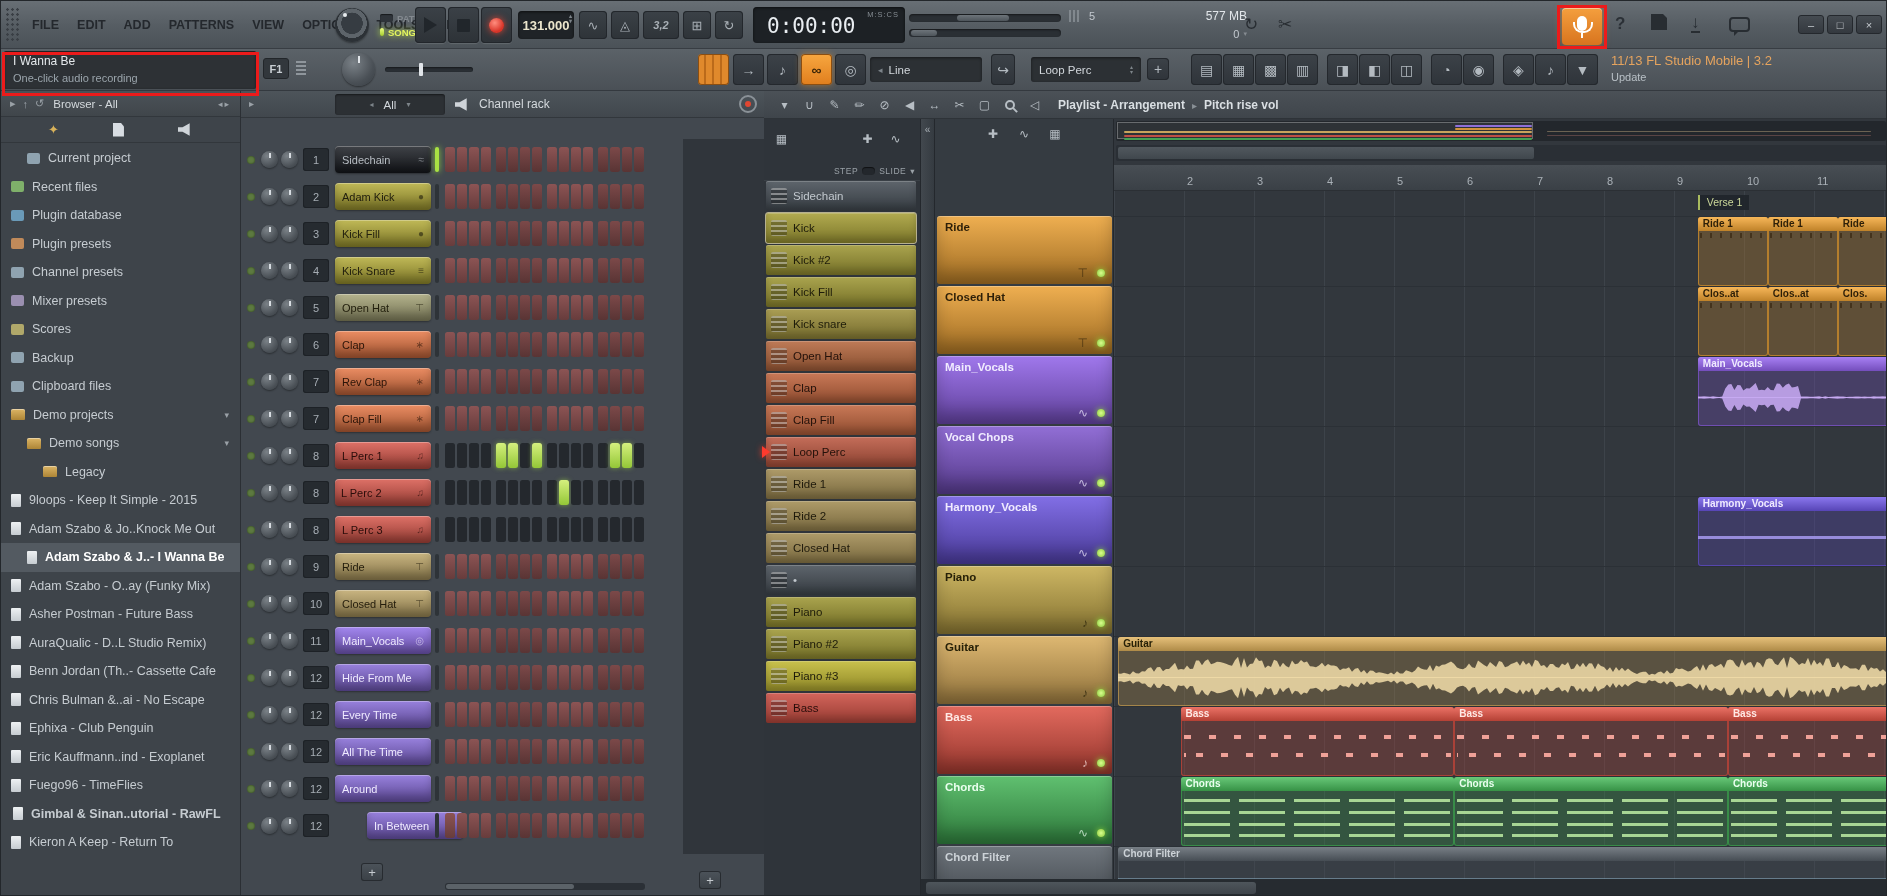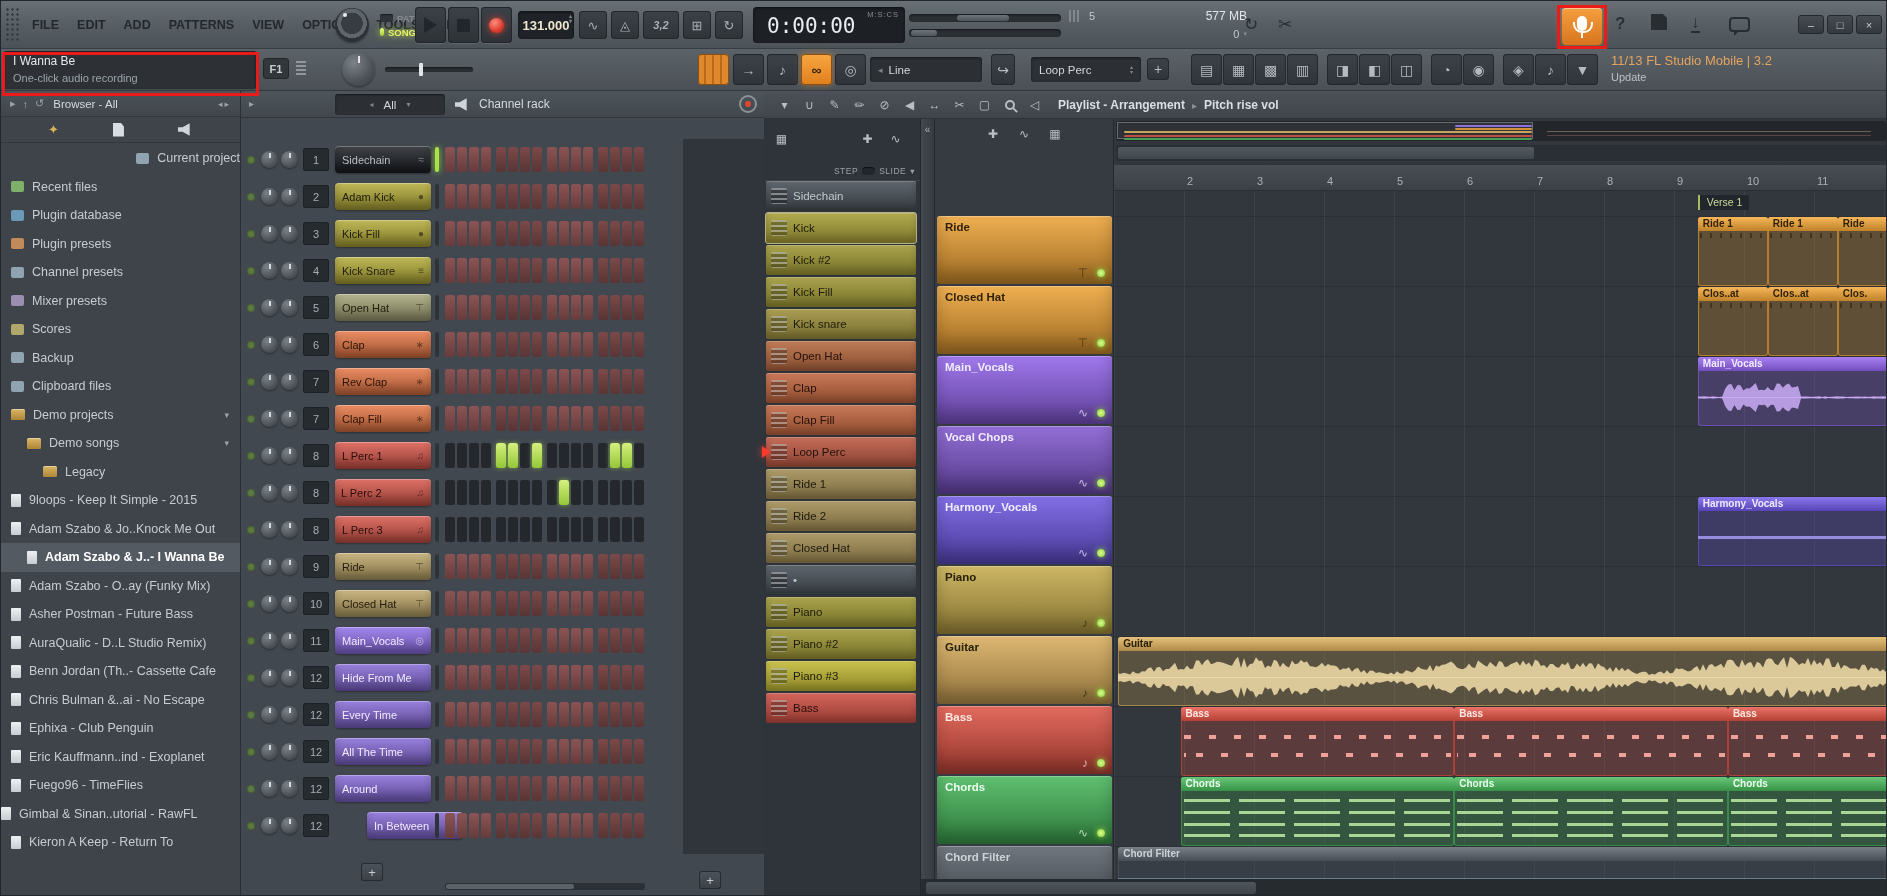--- a/index.html
+++ b/index.html
@@ -302,21 +302,21 @@
       <span class="bh-ic">↺</span>
       <span id="btitle">Browser - All</span>
       <span class="bends">◂▸</span>
     </div>
     <div id="btabs">
       <span class="staric">✦</span>
       <span class="pageic"></span>
       <span class="spk"></span>
     </div>
     <div id="browser-list">
-        <div class="browser-row" style="padding-left: 20px; justify-content: flex-end;">
+        <div class="browser-row" style="padding-left: 26px;">
           <span class="bicon chipic" style="background: rgb(143, 163, 176);"></span>
           <span class="blabel">Current project</span>
         </div>
         <div class="browser-row" style="padding-left: 10px;">
           <span class="bicon chipic" style="background: rgb(127, 176, 106);"></span>
           <span class="blabel">Recent files</span>
         </div>
         <div class="browser-row" style="padding-left: 10px;">
           <span class="bicon chipic" style="background: rgb(106, 154, 184);"></span>
           <span class="blabel">Plugin database</span>
@@ -396,21 +396,21 @@
           <span class="blabel">Ephixa - Club Penguin</span>
         </div>
         <div class="browser-row" style="padding-left: 10px;">
           <span class="bicon file"></span>
           <span class="blabel">Eric Kauffmann..ind - Exoplanet</span>
         </div>
         <div class="browser-row" style="padding-left: 10px;">
           <span class="bicon file"></span>
           <span class="blabel">Fuego96 - TimeFlies</span>
         </div>
-        <div class="browser-row" style="padding-left: 0;">
+        <div class="browser-row" style="padding-left: 12px; font-weight: bold;">
           <span class="bicon file"></span>
           <span class="blabel">Gimbal &amp; Sinan..utorial - RawFL</span>
         </div>
         <div class="browser-row" style="padding-left: 10px;">
           <span class="bicon file"></span>
           <span class="blabel">Kieron A Keep - Return To</span>
         </div>
       </div>
   </div>
 

